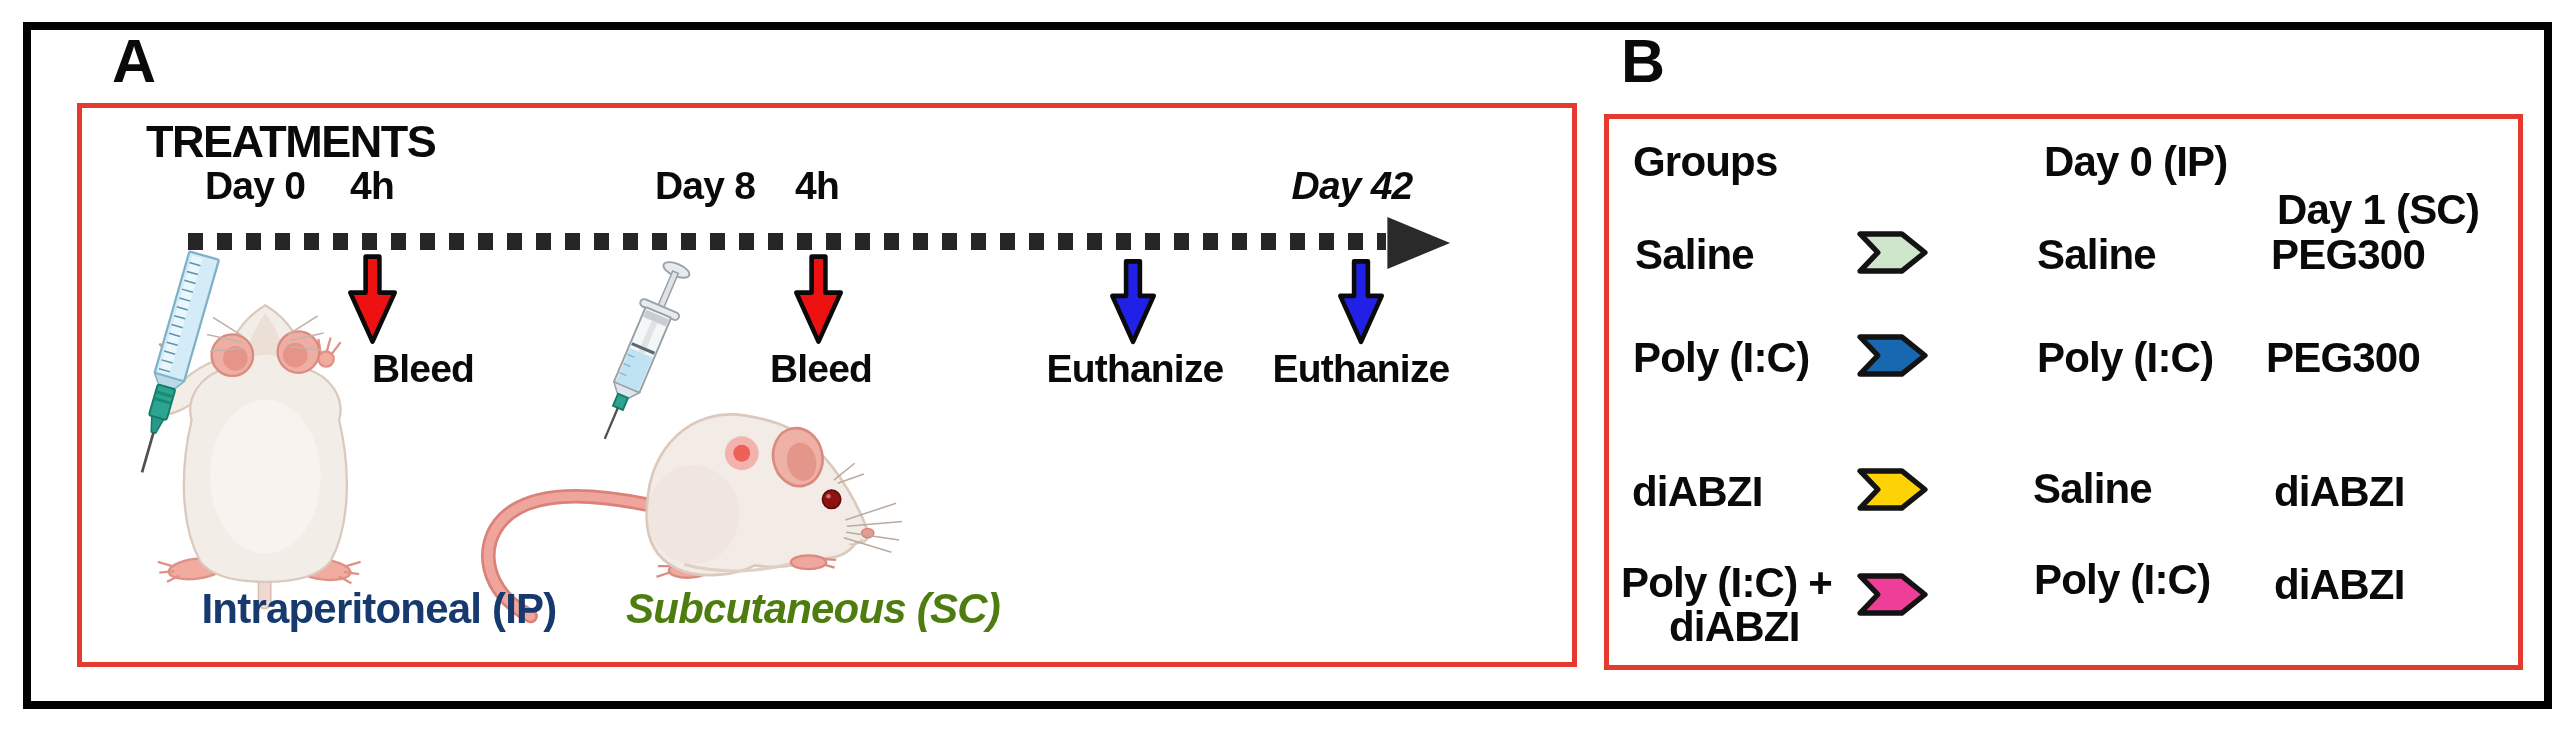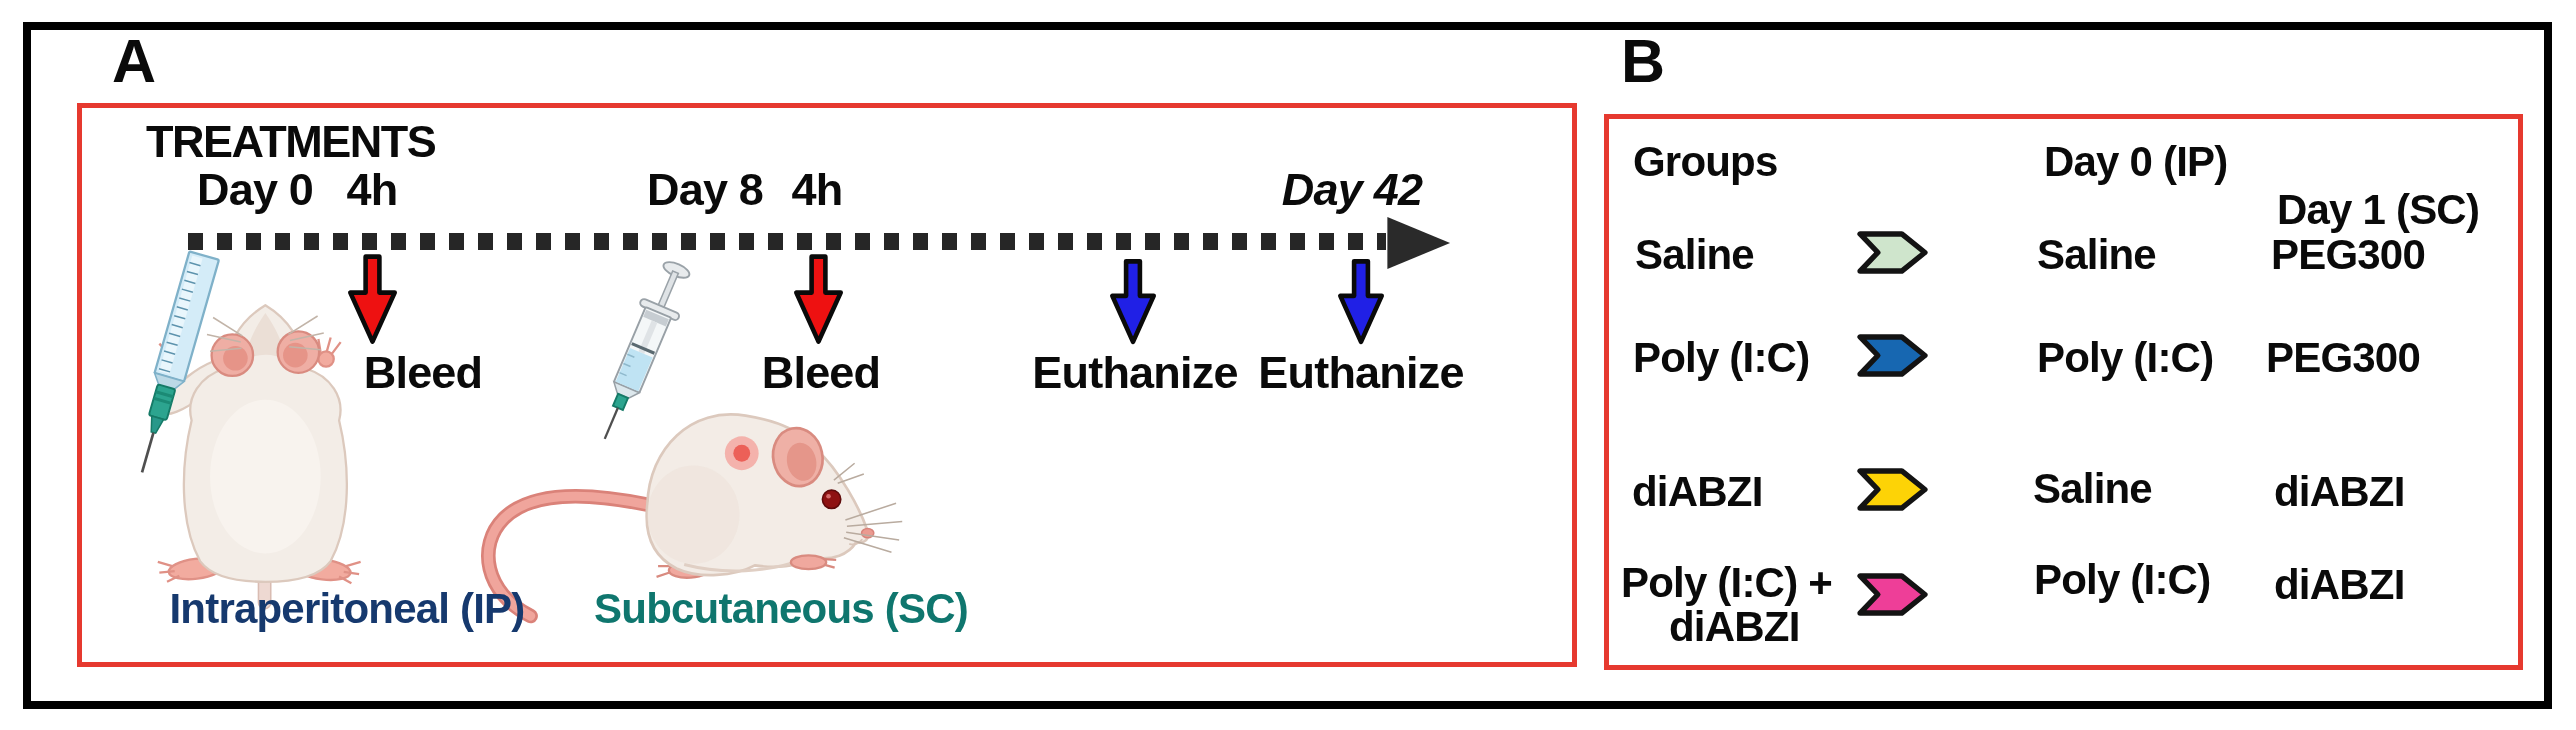--- a/index.html
+++ b/index.html
@@ -5,31 +5,31 @@
   html,body{margin:0;padding:0;background:#ffffff;}
   .canvas{position:relative;width:2576px;height:731px;background:#fff;overflow:hidden;
           font-family:"Liberation Sans","DejaVu Sans",sans-serif;color:#0a0a0a;}
   .abs{position:absolute;}
   .outer-border{left:23px;top:21.5px;width:2529px;height:687px;border:8.5px solid #000;box-sizing:border-box;}
   .panel-letter{font-size:61px;font-weight:bold;color:#0a0a0a;line-height:1;}
   .pbox{border:5.4px solid #e6392f;box-sizing:border-box;}
   .box-a{left:77px;top:103px;width:1500px;height:564px;}
   .box-b{left:1604px;top:114px;width:919px;height:556px;}
   .t{font-weight:bold;letter-spacing:-0.8px;white-space:nowrap;line-height:1.05;}
-  .t58{font-size:45px;}
+  .t58{font-size:39px;}
   .t55{font-size:42px;}
   .ctr{transform:translateX(-50%);}
   .treatments{left:146px;top:118px;font-size:45px;letter-spacing:-1.5px;}
   .tick{top:166px;}
   .event-label{top:349px;}
   .dash-line{left:188px;top:233px;width:1198px;height:17px;
      background:repeating-linear-gradient(90deg,#262626 0,#262626 15.4px,transparent 15.4px,transparent 29px);}
-  .route{top:587px;font-size:42px;}
+  .route{top:587px;font-size:42px;margin-left:32px;}
   .route-ip{color:#16396e;}
-  .route-sc{color:#0f766e;}
+  .route-sc{color:#4d7c0f;font-style:italic;}
   .bhead{top:140px;}
   .bcell{letter-spacing:-0.8px;}
   svg{display:block;overflow:visible;}
 </style>
 </head>
 <body>
 
 <div class="canvas">
 
   <div class="abs outer-border"></div>

